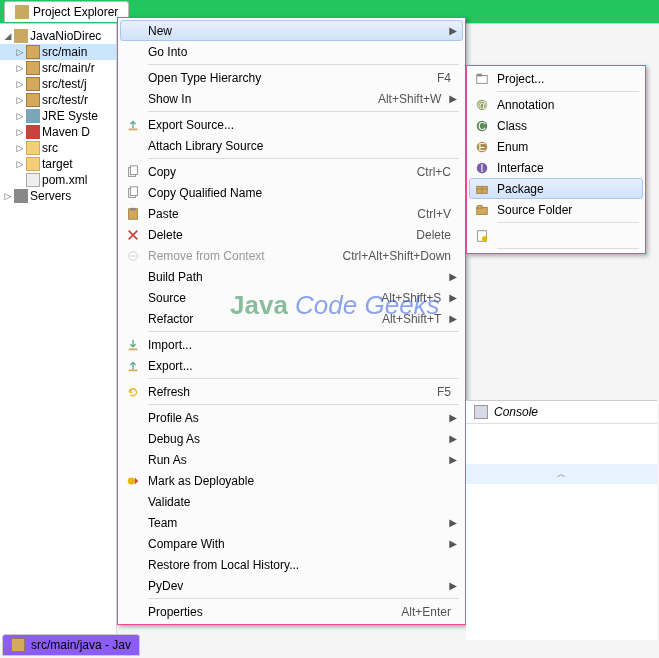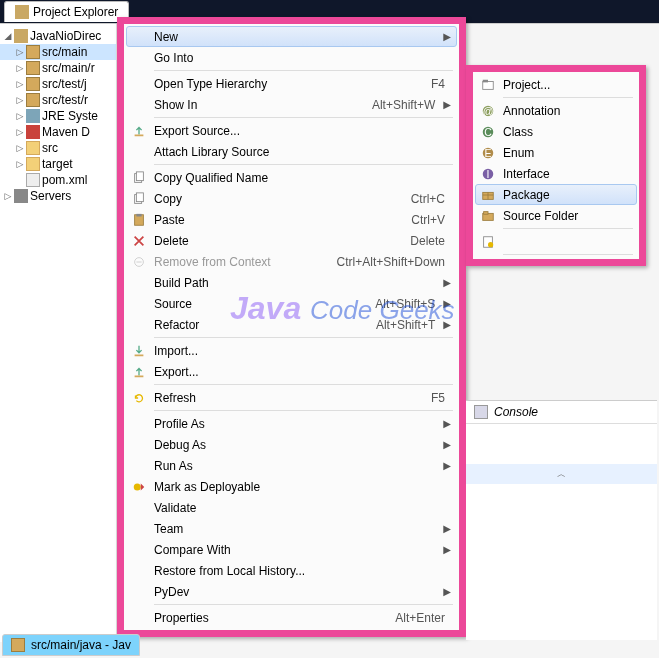--- a/index.html
+++ b/index.html
@@ -1,59 +1,59 @@
 <!DOCTYPE html>
 <html><head>
 <meta charset="utf-8">
 <style>
 * { margin: 0; padding: 0; box-sizing: border-box; font-family: "Segoe UI", Tahoma, sans-serif; font-size: 12px; }
 body { background: #f5f5f5; width: 659px; height: 658px; overflow: hidden; position: relative; }
 
-.tab-bar { background: #0f172a; border-bottom: 1px solid #ccc; height: 24px; display: flex; align-items: center; padding: 0 4px; }
+.tab-bar { background: #22c55e; border-bottom: 1px solid #ccc; height: 24px; display: flex; align-items: center; padding: 0 4px; }
 .tab { background: #fff; border: 1px solid #bbb; border-bottom: none; border-radius: 3px 3px 0 0; padding: 3px 10px; font-size: 12px; display: flex; align-items: center; gap: 4px; }
 .tab-icon { width: 14px; height: 14px; background: #c9a864; display: inline-block; }
 
 .explorer { background: #fff; position: absolute; left: 0; top: 24px; width: 117px; height: 618px; border-right: 1px solid #ddd; }
 .tree { padding: 4px 0; }
 .tree-item { display: flex; align-items: center; padding: 1px 0; white-space: nowrap; overflow: hidden; }
 .tree-item.sel { background: #cce5ff; }
 .tw { width: 12px; display: inline-block; text-align: center; font-size: 9px; color: #666; }
 .lvl1 { padding-left: 2px; }
 .lvl2 { padding-left: 14px; }
 .ic { width: 14px; height: 14px; display: inline-block; margin-right: 2px; }
 .ic-prj { background: #c9a864; }
 .ic-pkg { background: #d4a95c; border: 1px solid #9c7d3f; }
 .ic-fld { background: #f3d078; border: 1px solid #d4a95c; }
 .ic-jre { background: #7da5b8; }
 .ic-mvn { background: #c9423b; }
 .ic-xml { background: #eee; border: 1px solid #aaa; }
 .ic-srv { background: #888; }
 
-.context-menu { position: absolute; background: #fbfbfb; border: 7px solid #ec4899; box-shadow: 2px 2px 4px rgba(0,0,0,0.3); padding: 2px; }
+.context-menu { position: absolute; background: #fbfbfb; border: 1px solid #ec4899; box-shadow: 2px 2px 4px rgba(0,0,0,0.3); padding: 2px; }
 .menu1 { left: 117px; top: 17px; width: 349px; }
 .menu2 { left: 466px; top: 17px; width: 180px; margin-top: 48px; }
 .mi { display: flex; align-items: center; height: 21px; padding: 0 4px; position: relative; }
 .mi:hover, .mi.highlighted { background: linear-gradient(#e8f0fb, #d1e2fa); border: 1px solid #a8c8f0; border-radius: 3px; padding: 0 3px; }
 .mi.highlighted { height: 21px; }
 .mi-ic { width: 18px; height: 16px; display: inline-flex; align-items: center; justify-content: center; }
 .mi-lbl { flex: 1; padding-left: 6px; color: #000; }
 .mi-lbl.disabled { color: #999; }
 .mi-sc { color: #555; padding-right: 8px; }
 .mi-sub { color: #555; padding-right: 2px; font-size: 10px; }
 .msep { height: 1px; background: #ddd; margin: 2px 4px 2px 28px; }
 
-.bottom-tab { position: absolute; left: 2px; bottom: 2px; display: flex; align-items: center; gap: 4px; background: #7dd3fc; border: 1px solid #ccc; border-radius: 3px 3px 0 0; padding: 3px 8px; }
+.bottom-tab { position: absolute; left: 2px; bottom: 2px; display: flex; align-items: center; gap: 4px; background: #8b5cf6; border: 1px solid #ccc; border-radius: 3px 3px 0 0; padding: 3px 8px; }
 
 .console-panel { position: absolute; left: 466px; top: 400px; right: 2px; height: 240px; background: #fff; border-top: 1px solid #ccc; }
 .console-tab { padding: 4px 8px; display: flex; align-items: center; gap: 4px; border-bottom: 1px solid #ddd; font-style: italic; }
 .console-body { background: #e7f1ff; height: 20px; margin-top: 40px; display: flex; align-items: center; justify-content: center; }
 .console-caret { font-size: 9px; color: #666; }
 
 .watermark { position: absolute; left: 230px; top: 290px; opacity: 0.5; pointer-events: none; font-family: Georgia, serif; }
-.watermark .t1 { color: #8b5cf6; font-size: 32px; font-style: italic; font-weight: bold; }
+.watermark .t1 { color: #15803d; font-size: 26px; font-weight: bold; }
 .watermark .t2 { color: #1d4ed8; font-size: 26px; font-style: italic; }
 .watermark .sub { color: #c9423b; font-size: 8px; letter-spacing: 0.5px; }
 
 svg { width: 14px; height: 14px; }
 </style>
 </head>
 <body>
 
 <div class="tab-bar">
   <div class="tab">
@@ -161,31 +161,31 @@
       <span class="mi-lbl">Attach Library Source</span>
     </div>
     <div class="msep"></div>
     <div class="mi">
       <span class="mi-ic">
         <svg viewBox="0 0 16 16">
           <rect x="3" y="3" width="8" height="10" fill="none" stroke="#888"></rect>
           <rect x="5" y="1" width="8" height="10" fill="#fff" stroke="#888"></rect>
         </svg>
       </span>
-      <span class="mi-lbl">Copy Qualified Name</span>
+      <span class="mi-lbl">Copy</span>
+      <span class="mi-sc">Ctrl+C</span>
     </div>
     <div class="mi">
       <span class="mi-ic">
         <svg viewBox="0 0 16 16">
           <rect x="3" y="3" width="8" height="10" fill="none" stroke="#888"></rect>
           <rect x="5" y="1" width="8" height="10" fill="#fff" stroke="#888"></rect>
         </svg>
       </span>
-      <span class="mi-lbl">Copy</span>
-      <span class="mi-sc">Ctrl+C</span>
+      <span class="mi-lbl">Copy Qualified Name</span>
     </div>
     <div class="mi">
       <span class="mi-ic">
         <svg viewBox="0 0 16 16">
           <rect x="3" y="2" width="10" height="12" fill="#d4a95c" stroke="#9c7d3f"></rect>
           <rect x="5" y="1" width="6" height="3" fill="#888"></rect>
         </svg>
       </span>
       <span class="mi-lbl">Paste</span>
       <span class="mi-sc">Ctrl+V</span>

